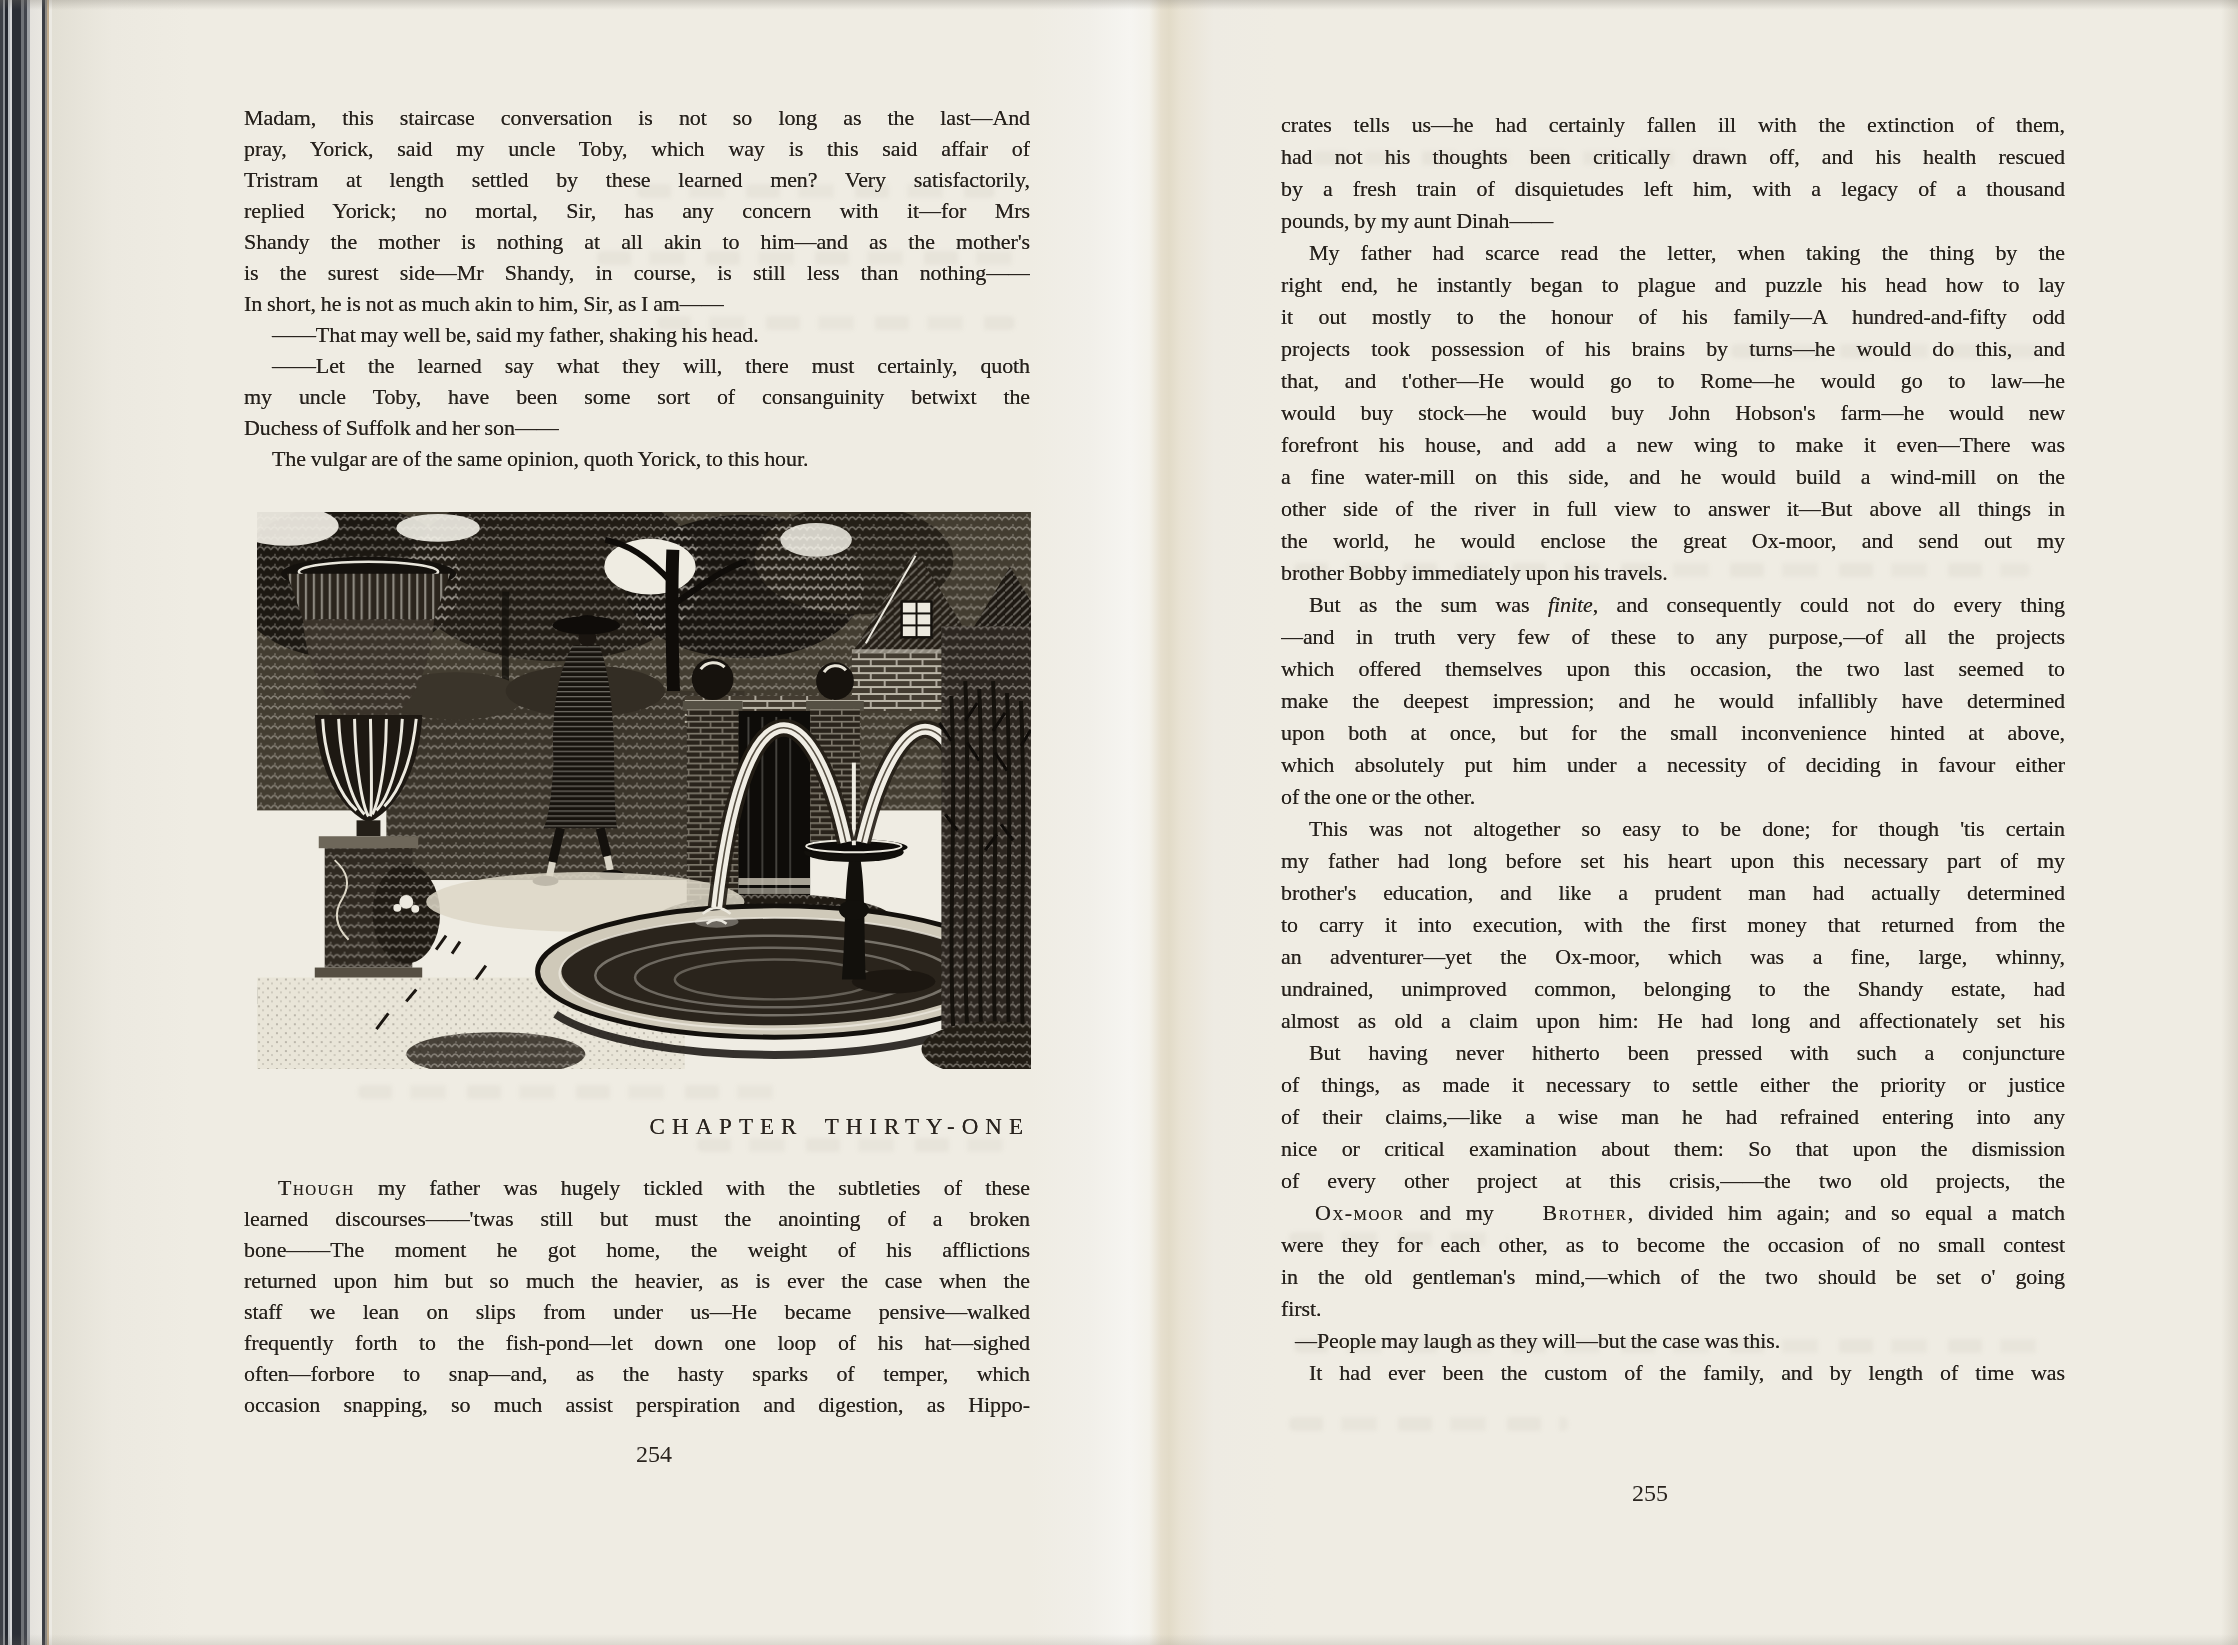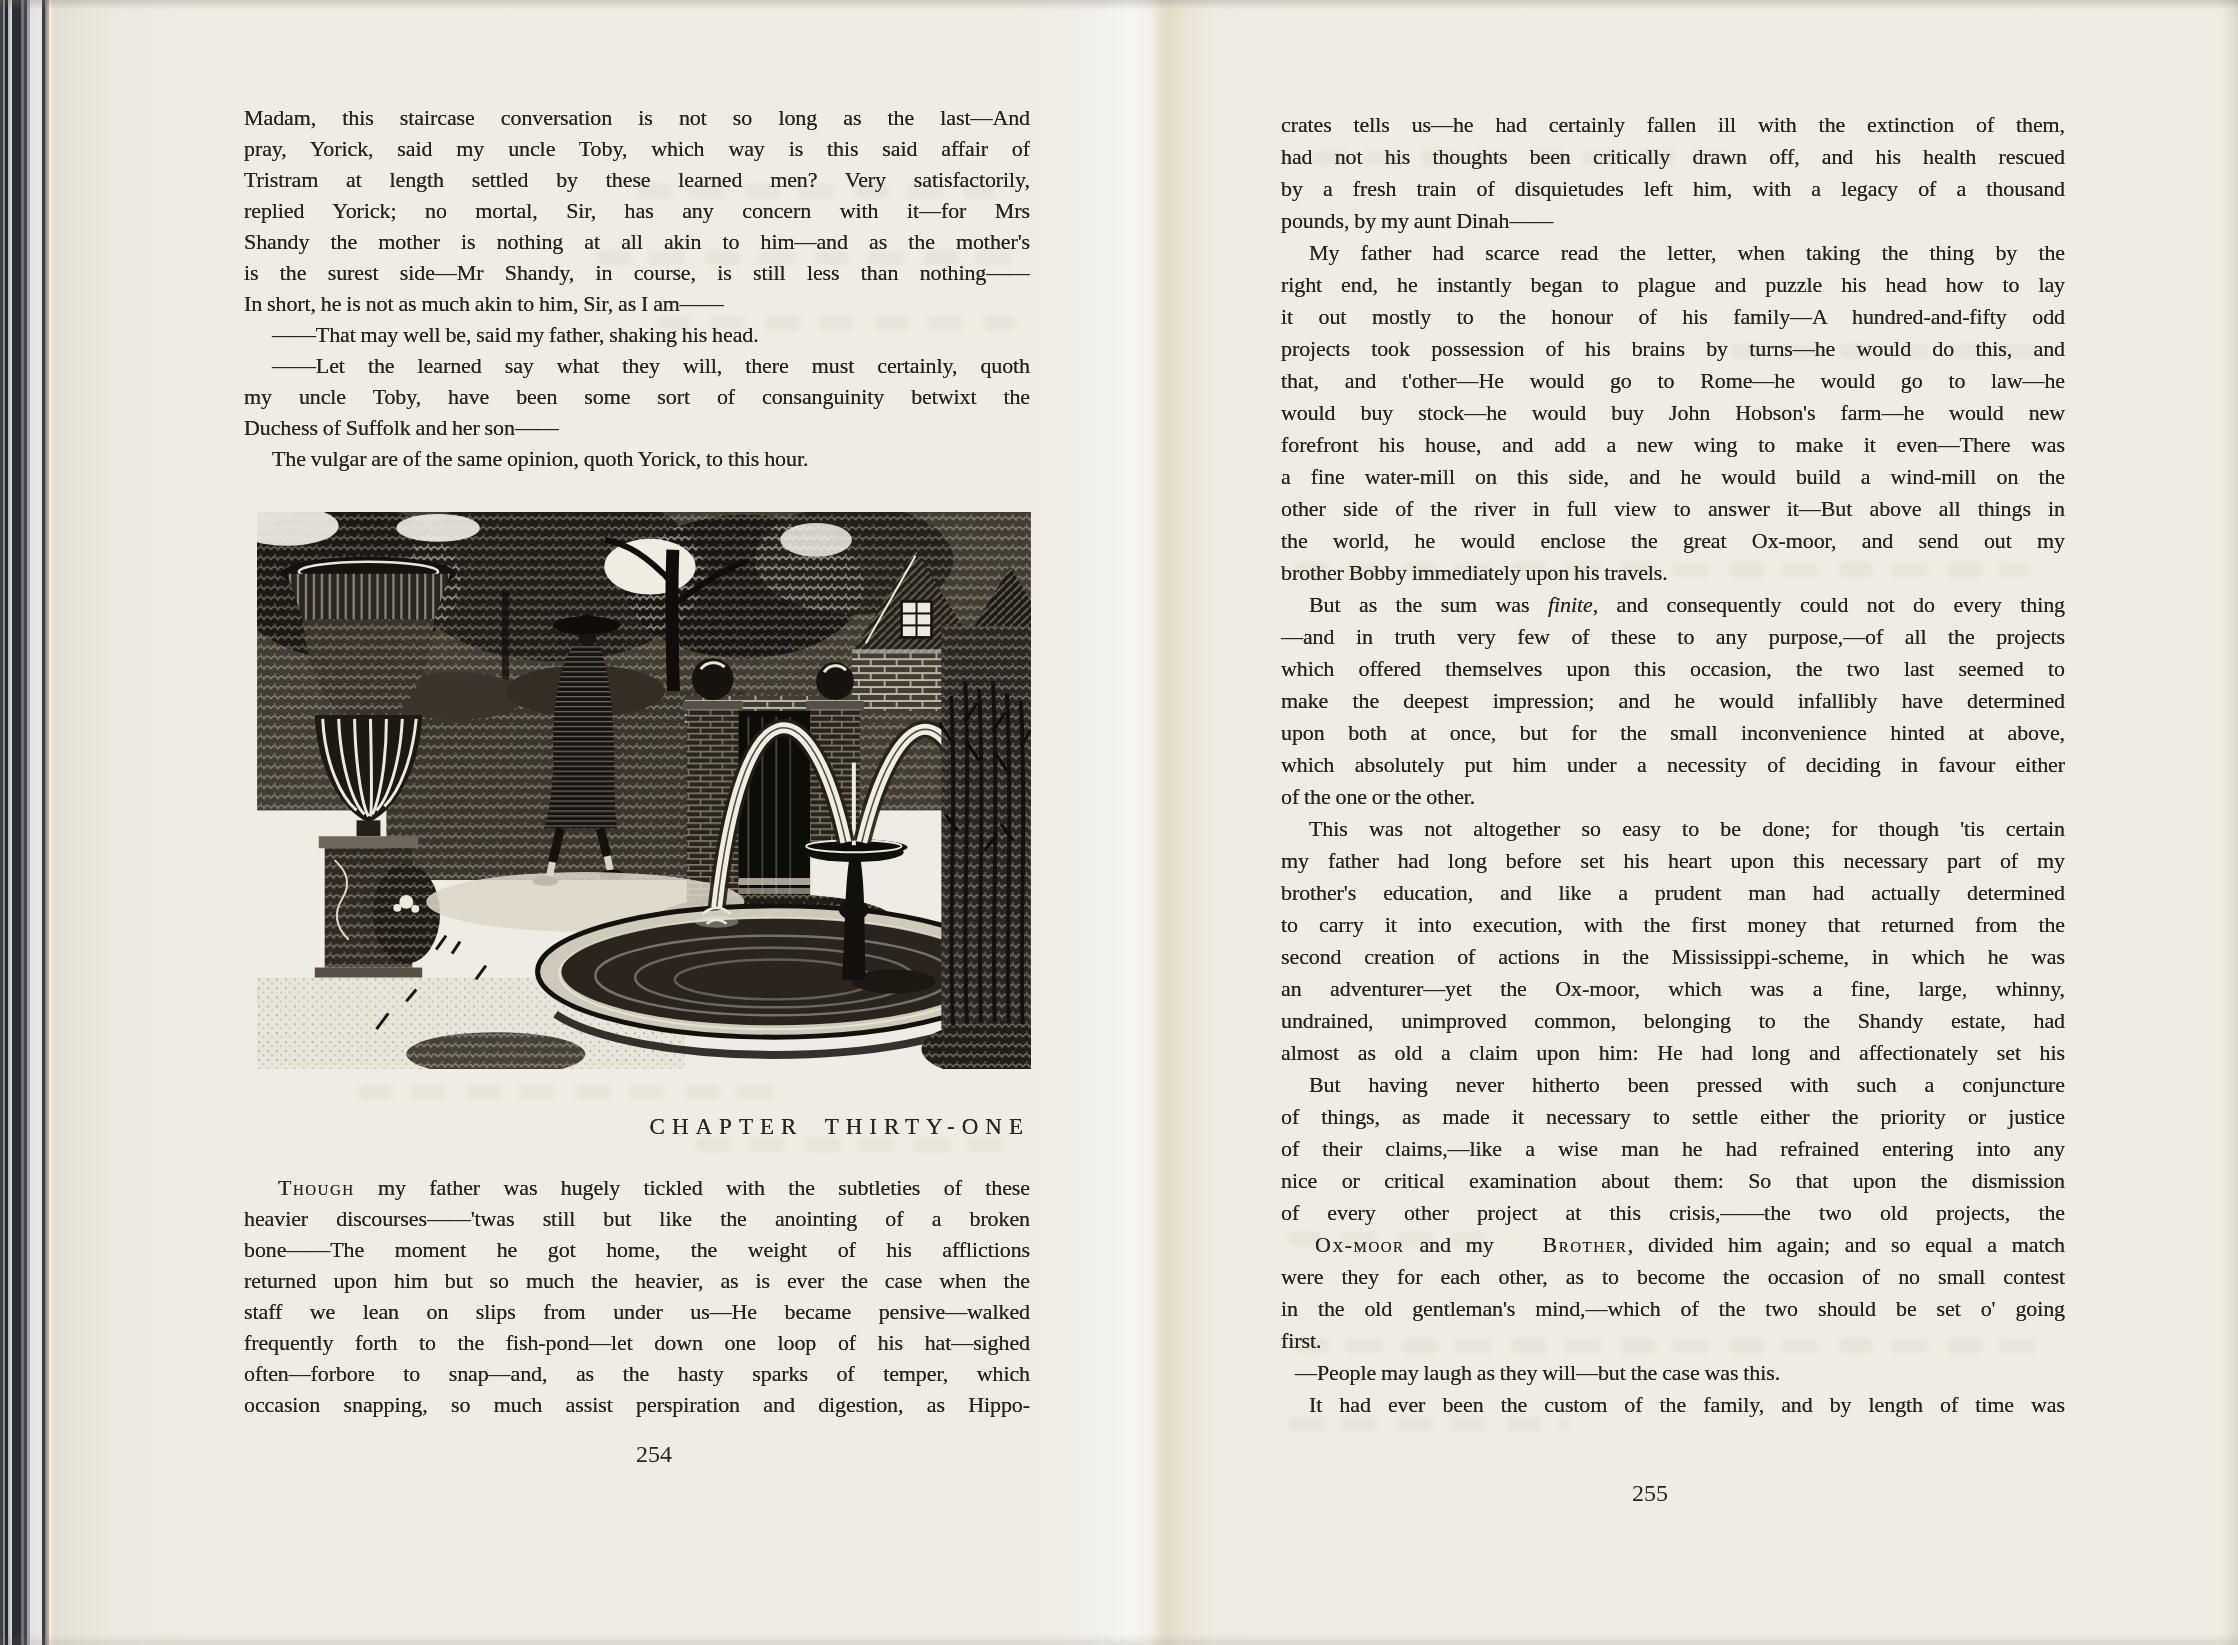--- a/index.html
+++ b/index.html
@@ -317,21 +317,21 @@
           <ellipse cx="740" cy="540" rx="72" ry="28" fill="url(#fol)"></ellipse>
         </g>
       </svg>
     </div>
 
     <div class="chapter-heading">CHAPTER THIRTY-ONE</div>
 
     <div id="text-left-bottom" class="textcol">
         <div class="para indent-none">
           <div class="line"><span class="sc">Though</span> my father was hugely tickled with the subtleties of these</div>
-          <div class="line">heavier discourses——'twas still but like the anointing of a broken</div>
+          <div class="line">learned discourses——'twas still but must the anointing of a broken</div>
           <div class="line">bone——The moment he got home, the weight of his afflictions</div>
           <div class="line">returned upon him but so much the heavier, as is ever the case when the</div>
           <div class="line">staff we lean on slips from under us—He became pensive—walked</div>
           <div class="line">frequently forth to the fish-pond—let down one loop of his hat—sighed</div>
           <div class="line">often—forbore to snap—and, as the hasty sparks of temper, which</div>
           <div class="line">occasion snapping, so much assist perspiration and digestion, as Hippo-</div>
         </div>
       </div>
 
     <div id="pagenum-left" class="pagenum">254</div>
@@ -365,21 +365,20 @@
           <div class="line">make the deepest impression; and he would infallibly have determined</div>
           <div class="line">upon both at once, but for the small inconvenience hinted at above,</div>
           <div class="line">which absolutely put him under a necessity of deciding in favour either</div>
           <div class="line endline">of the one or the other.</div>
         </div>
         <div class="para indent-em">
           <div class="line">This was not altogether so easy to be done; for though 'tis certain</div>
           <div class="line">my father had long before set his heart upon this necessary part of my</div>
           <div class="line">brother's education, and like a prudent man had actually determined</div>
           <div class="line">to carry it into execution, with the first money that returned from the</div>
-          <div class="line">second creation of actions in the Mississippi-scheme, in which he was</div>
           <div class="line">an adventurer—yet the Ox-moor, which was a fine, large, whinny,</div>
           <div class="line">undrained, unimproved common, belonging to the Shandy estate, had</div>
           <div class="line">almost as old a claim upon him: He had long and affectionately set his</div>
         </div>
         <div class="para indent-em">
           <div class="line">But having never hitherto been pressed with such a conjuncture</div>
           <div class="line">of things, as made it necessary to settle either the priority or justice</div>
           <div class="line">of their claims,—like a wise man he had refrained entering into any</div>
           <div class="line">nice or critical examination about them: So that upon the dismission</div>
           <div class="line">of every other project at this crisis,——the two old projects, the</div>

